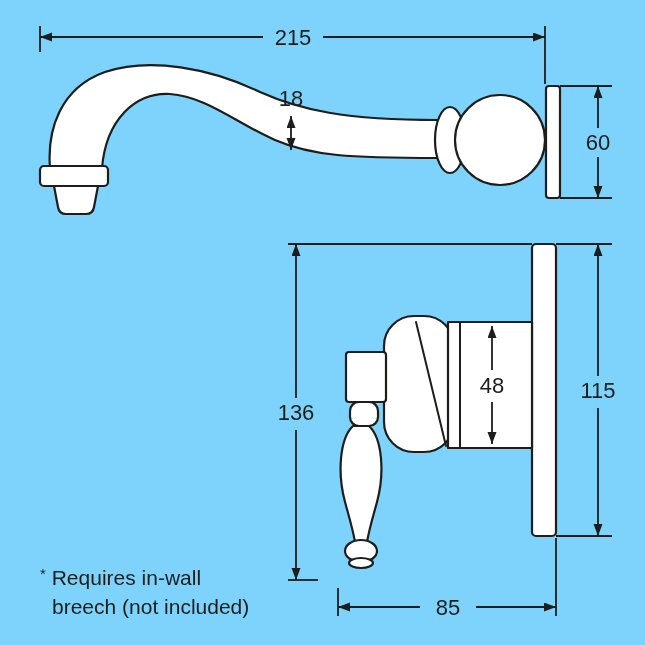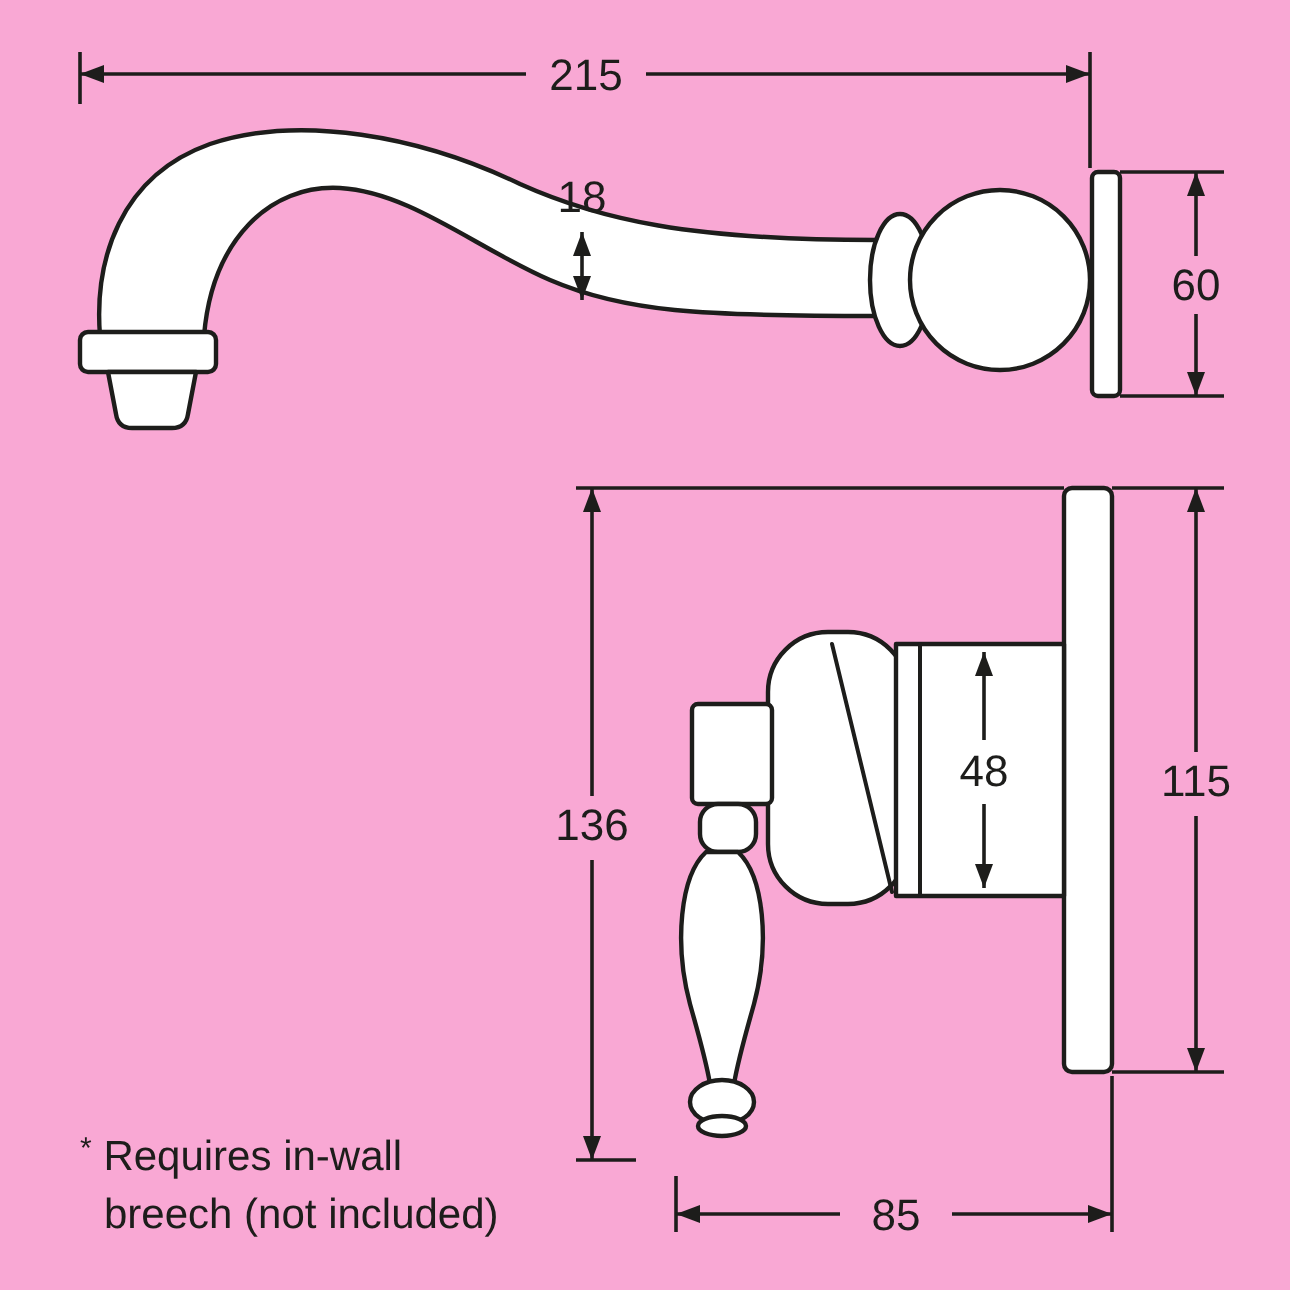--- a/index.html
+++ b/index.html
@@ -1,19 +1,19 @@
 <!DOCTYPE html>
 <html><head>
 <meta charset="utf-8">
 <style>
   html,body{margin:0;padding:0;background:#ffffff;}
   .stage{
     position:relative;
     width:645px;height:645px;
-    background:#f9a8d4;
+    background:#7dd3fc;
     overflow:hidden;
     font-family:"Liberation Sans", sans-serif;
   }
   svg{display:block;}
   .outline{fill:#ffffff;stroke:#1d1d1b;stroke-width:2.2;stroke-linejoin:round;}
   .detail{fill:none;stroke:#1d1d1b;stroke-width:2;stroke-linecap:round;}
   .dim{fill:none;stroke:#1d1d1b;stroke-width:1.8;}
   .ext{fill:none;stroke:#1d1d1b;stroke-width:1.8;}
   text{fill:#1d1d1b;}
   .dim-text{font-size:22px;font-family:"Liberation Sans",sans-serif;}

